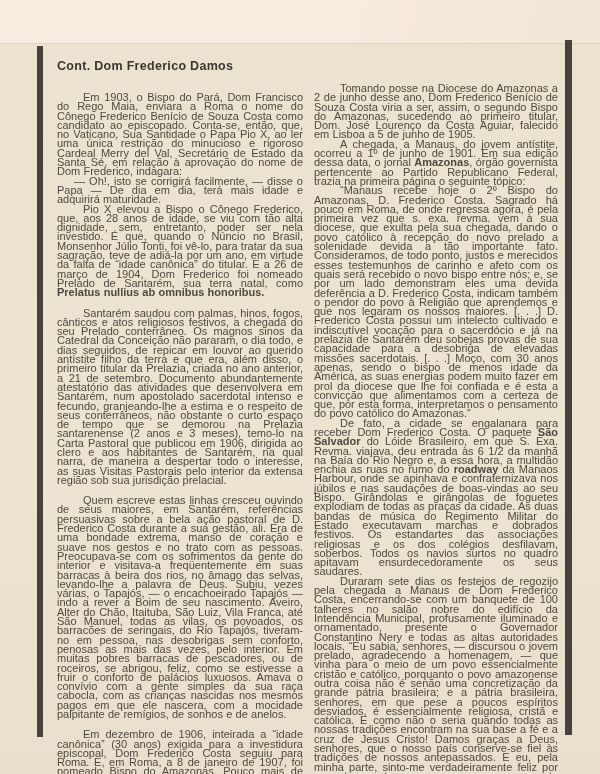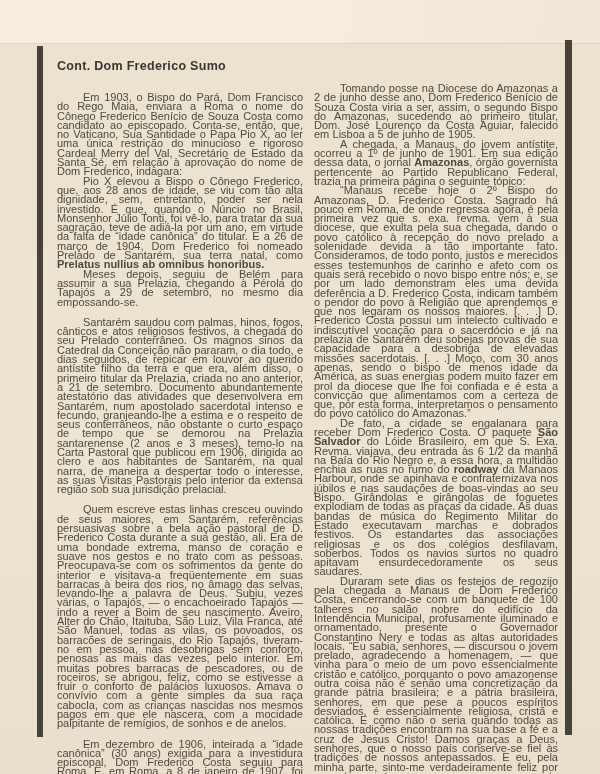--- a/index.html
+++ b/index.html
@@ -46,26 +46,26 @@
   }
 </style>
 </head>
 <body>
 
 <div class="top-band"></div>
 <div class="sheet-tint"></div>
 <div class="rule-v rule-left"></div>
 <div class="rule-v rule-right"></div>
 
-<h1 class="article-title">Cont. Dom Frederico Sumo</h1>
+<h1 class="article-title">Cont. Dom Frederico Damos</h1>
 
 <div class="col col-left">
     <p class="para"><span>Em 1903, o Bispo do Pará, Dom Francisco do Rego Maia, enviara a Roma o nome do Cônego Frederico Benício de Souza Costa como candidato ao episcopado. Conta-se, então, que, no Vaticano, Sua Santidade o Papa Pio X, ao ler uma única restrição do minucioso e rigoroso Cardeal Merry del Val, Secretário de Estado da Santa Sé, em relação à aprovação do nome de Dom Frederico, indagara:</span></p>
+    <p class="para dialogue"><span>— Oh!, isto se corrigirá facilmente, — disse o Papa — De dia em dia, terá mais idade e adquirirá maturidade.</span></p>
     <p class="para"><span>Pio X elevou a Bispo o Cônego Frederico, que, aos 28 anos de idade, se viu com tão alta dignidade, sem, entretanto, poder ser nela investido. É que, quando o Núncio no Brasil, Monsenhor Júlio Tonti, foi vê-lo, para tratar da sua sagração, teve de adiá-la por um ano, em virtude da falta de “idade canônica” do titular. E a 26 de março de 1904, Dom Frederico foi nomeado Prelado de Santarém, sua terra natal, como </span><span class="b">Prelatus nullius ab omnibus honoribus.</span></p>
-    <p class="para"><span>Meses depois, seguiu de Belém para assumir a sua Prelazia, chegando à Pérola do Tapajós a 29 de setembro, no mesmo dia empossando-se.</span></p>
     <p class="para gap"><span>Santarém saudou com palmas, hinos, fogos, cânticos e atos religiosos festivos, a chegada do seu Prelado conterrâneo. Os magnos sinos da Catedral da Conceição não pararam, o dia todo, e dias seguidos, de repicar em louvor ao querido antístite filho da terra e que era, além disso, o primeiro titular da Prelazia, criada no ano anterior, a 21 de setembro. Documento abundantemente atestatório das atividades que desenvolvera em Santarém, num apostolado sacerdotal intenso e fecundo, granjeando-lhe a estima e o respeito de seus conterrâneos, não obstante o curto espaço de tempo que se demorou na Prelazia santarenense (2 anos e 3 meses), temo-lo na Carta Pastoral que publicou em 1906, dirigida ao clero e aos habitantes de Santarém, na qual narra, de maneira a despertar todo o interesse, as suas Visitas Pastorais pelo interior da extensa região sob sua jurisdição prelacial.</span></p>
     <p class="para gap"><span>Quem escreve estas linhas cresceu ouvindo de seus maiores, em Santarém, referências persuasivas sobre a bela ação pastoral de D. Frederico Costa durante a sua gestão, ali. Era de uma bondade extrema, manso de coração e suave nos gestos e no trato com as pessoas. Preocupava-se com os sofrimentos da gente do interior e visitava-a freqüentemente em suas barracas à beira dos rios, no âmago das selvas, levando-lhe a palavra de Deus. Subiu, vezes várias, o Tapajós, — o encachoeirado Tapajós — indo a rever a Boim de seu nascimento. Aveiro, Alter do Chão, Itaituba, São Luiz, Vila Franca, até São Manuel, todas as vilas, os povoados, os barracões de seringais, do Rio Tapajós, tiveram-no em pessoa, nas desobrigas sem conforto, penosas as mais das vezes, pelo interior. Em muitas pobres barracas de pescadores, ou de roceiros, se abrigou, feliz, como se estivesse a fruir o conforto de palácios luxuosos. Amava o convívio com a gente simples da sua raça cabocla, com as crianças nascidas nos mesmos pagos em que ele nascera, com a mocidade palpitante de remígios, de sonhos e de anelos.</span></p>
     <p class="para gap"><span>Em dezembro de 1906, inteirada a “idade canônica” (30 anos) exigida para a investidura episcopal, Dom Frederico Costa seguiu para Roma. E, em Roma, a 8 de janeiro de 1907, foi nomeado Bispo do Amazonas. Pouco mais de dois meses após, precisamente a 19 de março, Dia de São José, o Cardeal Gotti, em presença do Arcebispo da Bahia e Primaz do Brasil, sagrou-o Bispo. Dirigiu-se, a seguir, à presença do Papa Pio X, para saudar o Sumo Pontífice. Foi quando Sua Santidade, pondo-lhe a mão sobre a cabeça, exclamou: “Sois o Bispo mais jovem do mundo; poucas vezes se vê isto na Igreja Católica e não ainda na Grega”. Contava, então, o caboclo santarenense, 31 anos e 5 meses de idade.</span></p>
   </div>
 <div class="col col-right">
     <p class="para"><span>Tomando posse na Diocese do Amazonas a 2 de junho desse ano, Dom Frederico Benício de Souza Costa viria a ser, assim, o segundo Bispo do Amazonas, sucedendo ao primeiro titular, Dom. José Lourenço da Costa Aguiar, falecido em Lisboa a 5 de junho de 1905.</span></p>
     <p class="para"><span>A chegada, a Manaus, do jovem antístite, ocorreu a 1º de junho de 1901. Em sua edição dessa data, o jornal </span><span class="b">Amazonas</span><span>, órgão governista pertencente ao Partido Republicano Federal, trazia na primeira página o seguinte tópico:</span></p>
     <p class="para"><span>“Manaus recebe hoje o 2º Bispo do Amazonas, D. Frederico Costa. Sagrado há pouco em Roma, de onde regressa agora, é pela primeira vez que s. exa. revma. vem à sua diocese, que exulta pela sua chegada, dando o povo católico à recepção do novo prelado a solenidade devida a tão importante fato. Consideramos, de todo ponto, justos e merecidos esses testemunhos de carinho e afeto com os quais será recebido o novo bispo entre nós; e, se por um lado demonstram eles uma devida deferência a D. Frederico Costa, indicam também o pendor do povo à Religião que aprendemos e que nos legaram os nossos maiores. [. . .] D. Frederico Costa possui um intelecto cultivado e indiscutível vocação para o sacerdócio e já na prelazia de Santarém deu sobejas provas de sua capacidade para a desobriga de elevadas missões sacerdotais. [. . .] Moço, com 30 anos apenas, sendo o bispo de menos idade da América, as suas energias podem muito fazer em prol da diocese que lhe foi confiada e é esta a convicção que alimentamos com a certeza de que, por esta forma, interpretamos o pensamento do povo católico do Amazonas.”</span></p>
     <p class="para"><span>De fato, a cidade se engalanara para receber Dom Frederico Costa. O paquete </span><span class="b">São Salvador</span><span> do Lóide Brasileiro, em que S. Exa. Revma. viajava, deu entrada às 6 1/2 da manhã na Baía do Rio Negro e, a essa hora, a multidão enchia as ruas no rumo do </span><span class="b">roadway</span><span> da Manaos Harbour, onde se apinhava e confraternizava nos júbilos e nas saudações de boas-vindas ao seu Bispo. Girândolas e girângolas de foguetes explodiam de todas as praças da cidade. As duas bandas de música do Regimento Militar do Estado executavam marchas e dobrados festivos. Os estandartes das associações religiosas e os dos colégios desfilavam, soberbos. Todos os navios surtos no quadro apitavam ensurdecedoramente os seus saudares.</span></p>
     <p class="para"><span>Duraram sete dias os festejos de regozijo pela chegada a Manaus de Dom Frederico Costa, encerrando-se com um banquete de 100 talheres no salão nobre do edifício da Intendência Municipal, profusamente iluminado e ornamentado, presente o Governador Constantino Nery e todas as altas autoridades locais. “Eu sabia, senhores, — discursou o jovem prelado, agradecendo a homenagem, — que vinha para o meio de um povo essencialmente cristão e católico, porquanto o povo amazonense outra coisa não é senão uma concretização da grande pátria brasileira; e a pátria brasileira, senhores, em que pese a poucos espíritos desviados, é essencialmente religiosa, cristã e católica. E como não o seria quando todas as nossas tradições encontram na sua base a fé e a cruz de Jesus Cristo! Damos graças a Deus, senhores, que o nosso país conserve-se fiel às tradições de nossos antepassados. E eu, pela minha parte, sinto-me verdadeiramente feliz por encontrar na terra amazonense o amor a esta religião, base da nossa nacionalidade. Sim! O Amazonas, sobretudo, tem necessidade de conservar-se fiel a esta religião de nossos pais. Grande como é, rico de todos os bens da natureza, atrai as vistas cobiçosas do mundo inteiro, pensando muitos encontrar fortuna fácil em pouco tempo. Desenvolve-se a indústria, o comércio embrenha-se pelas florestas, navios de todas as procedências sulcam os nossos rios; e Manaus, a princesa do Amazonas, apresenta o aspecto de uma cidade cosmopólita onde encontra-se tudo quanto há de belo e confortável nos mais avançados centros da Europa. É necessário, senhores, que, ao lado desse progresso material, haja o progresso moral, que tem a sua base na religião. E, senhores, quem poderá suspeitar das minhas palavras, ao lembrar-se desse grande nome que enche as páginas da história da Amazônia, sinônimo de inteligência e virtude: D. Antônio de Macedo Costa?</span></p>

